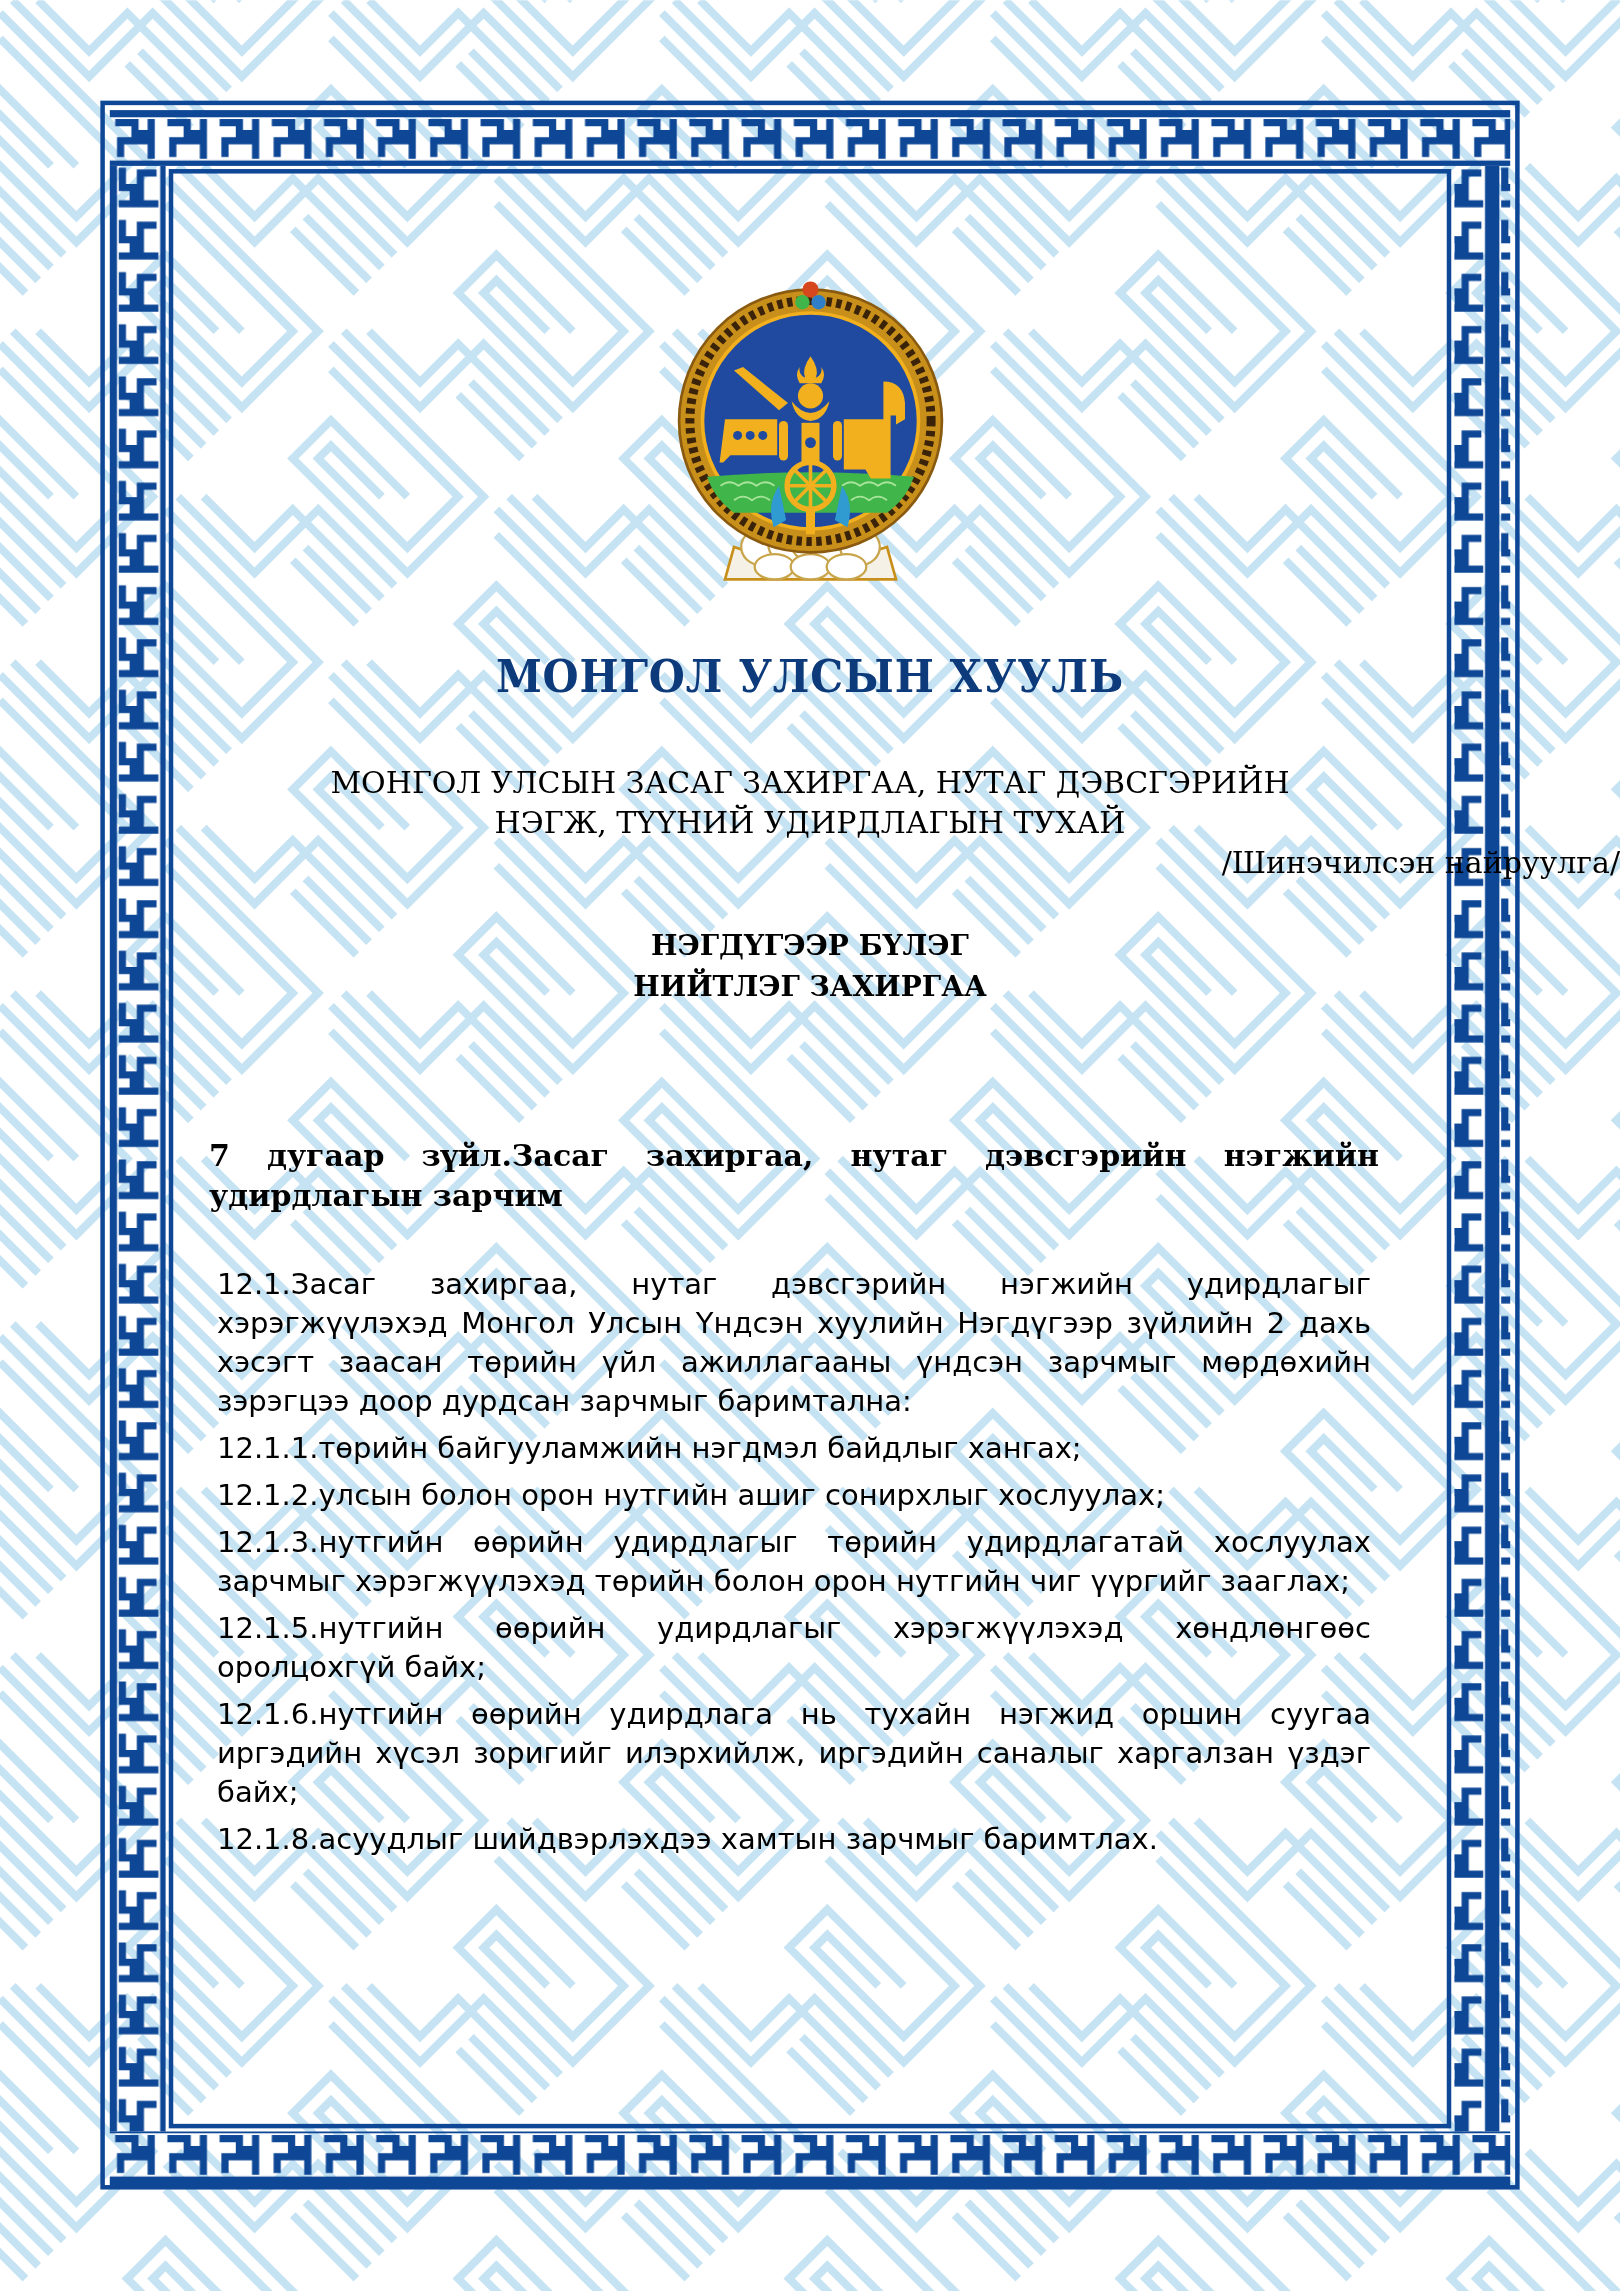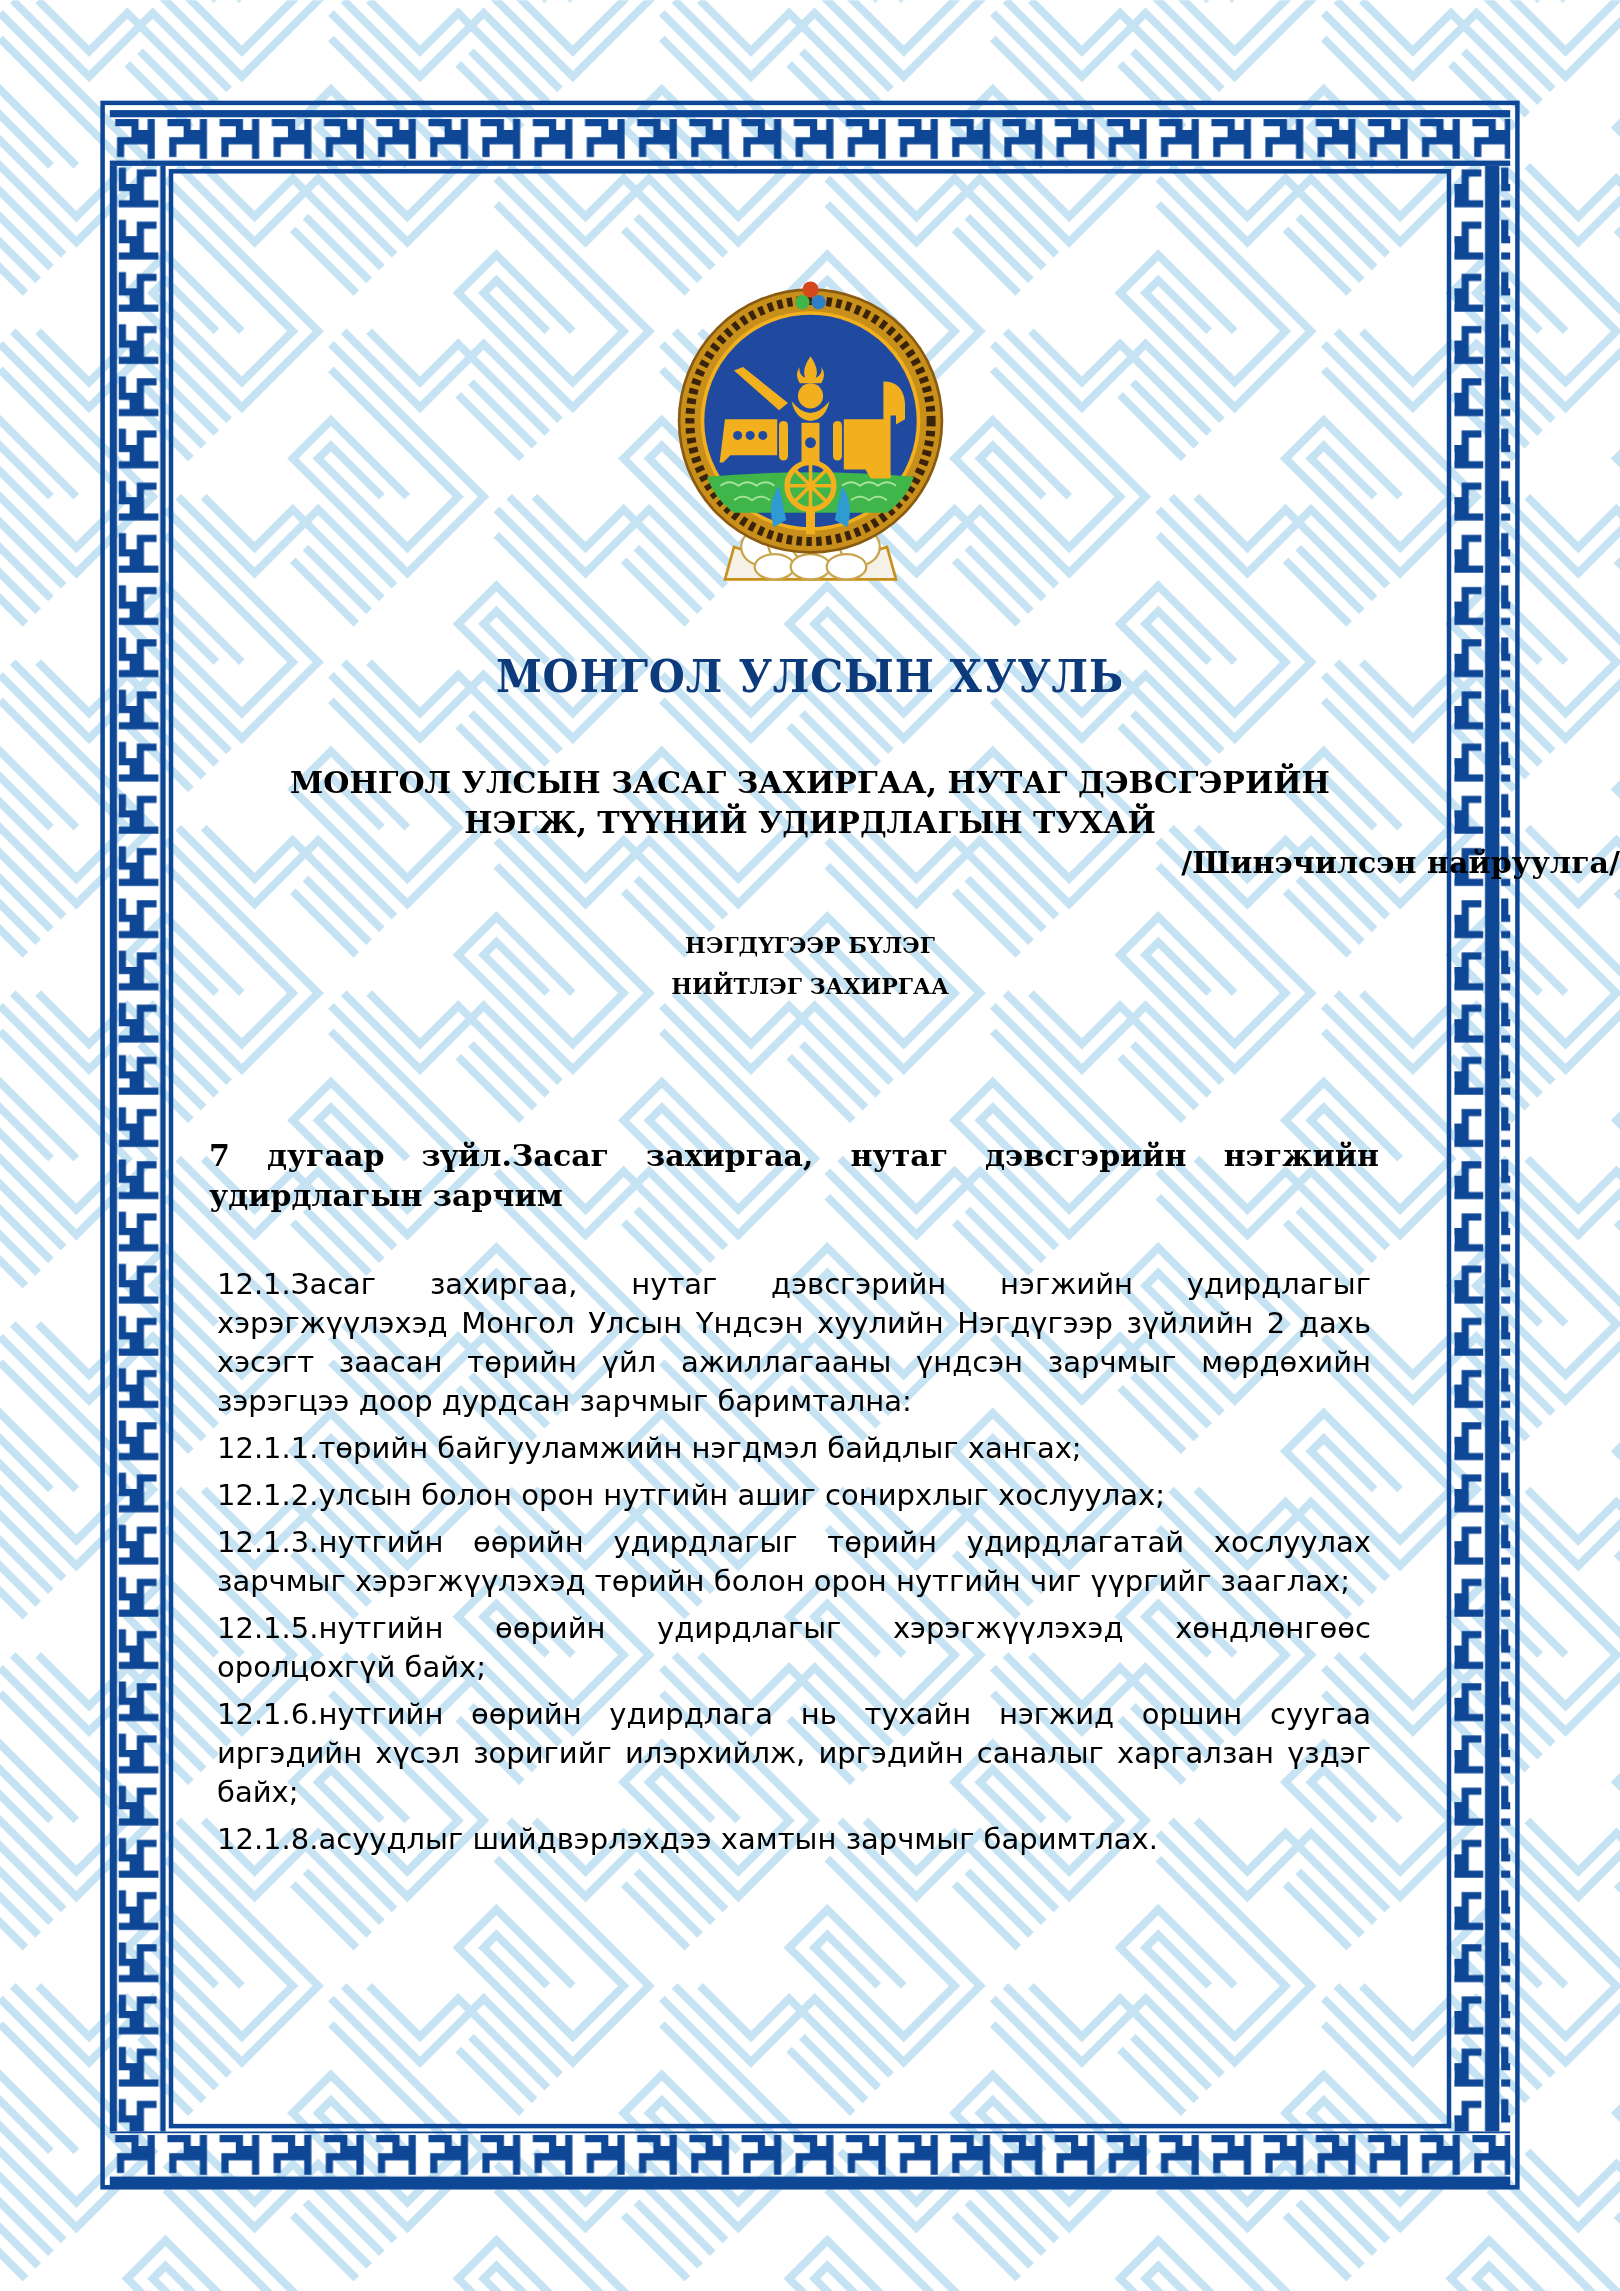--- a/index.html
+++ b/index.html
@@ -15,29 +15,29 @@
   }
   .title {
     position: absolute; left: 0; width: 1620px; top: 650px;
     text-align: center; color: #0d3a7a;
     font-family: "DejaVu Serif", serif; font-weight: bold;
     font-size: 45px; letter-spacing: 0.9px; transform: scaleX(0.92);
   }
   .subtitle {
     position: absolute; left: 0; width: 1620px; top: 763px;
     text-align: center; color: #000;
-    font-family: "DejaVu Serif", serif; font-weight: bold;
+    font-family: "DejaVu Serif", serif; font-weight: normal;
     font-size: 30px; line-height: 40px;
   }
   .subtitle .note { font-size: 30px; text-align: right; }
   .chapter {
     position: absolute; left: 0; width: 1620px; top: 925px;
     text-align: center; color: #000;
     font-family: "DejaVu Serif", serif; font-weight: bold;
-    font-size: 22px; line-height: 41px;
+    font-size: 28px; line-height: 41px;
   }
   .article-heading {
     position: absolute; left: 209px; width: 1170px; top: 1136px;
     font-family: "DejaVu Serif", serif; font-weight: bold;
     font-size: 30px; line-height: 40px; color: #000;
     text-align: justify; text-align-last: left;
   }
   .article-body {
     position: absolute; left: 209px; width: 1170px; top: 1257px;
     font-family: "DejaVu Sans", sans-serif;

